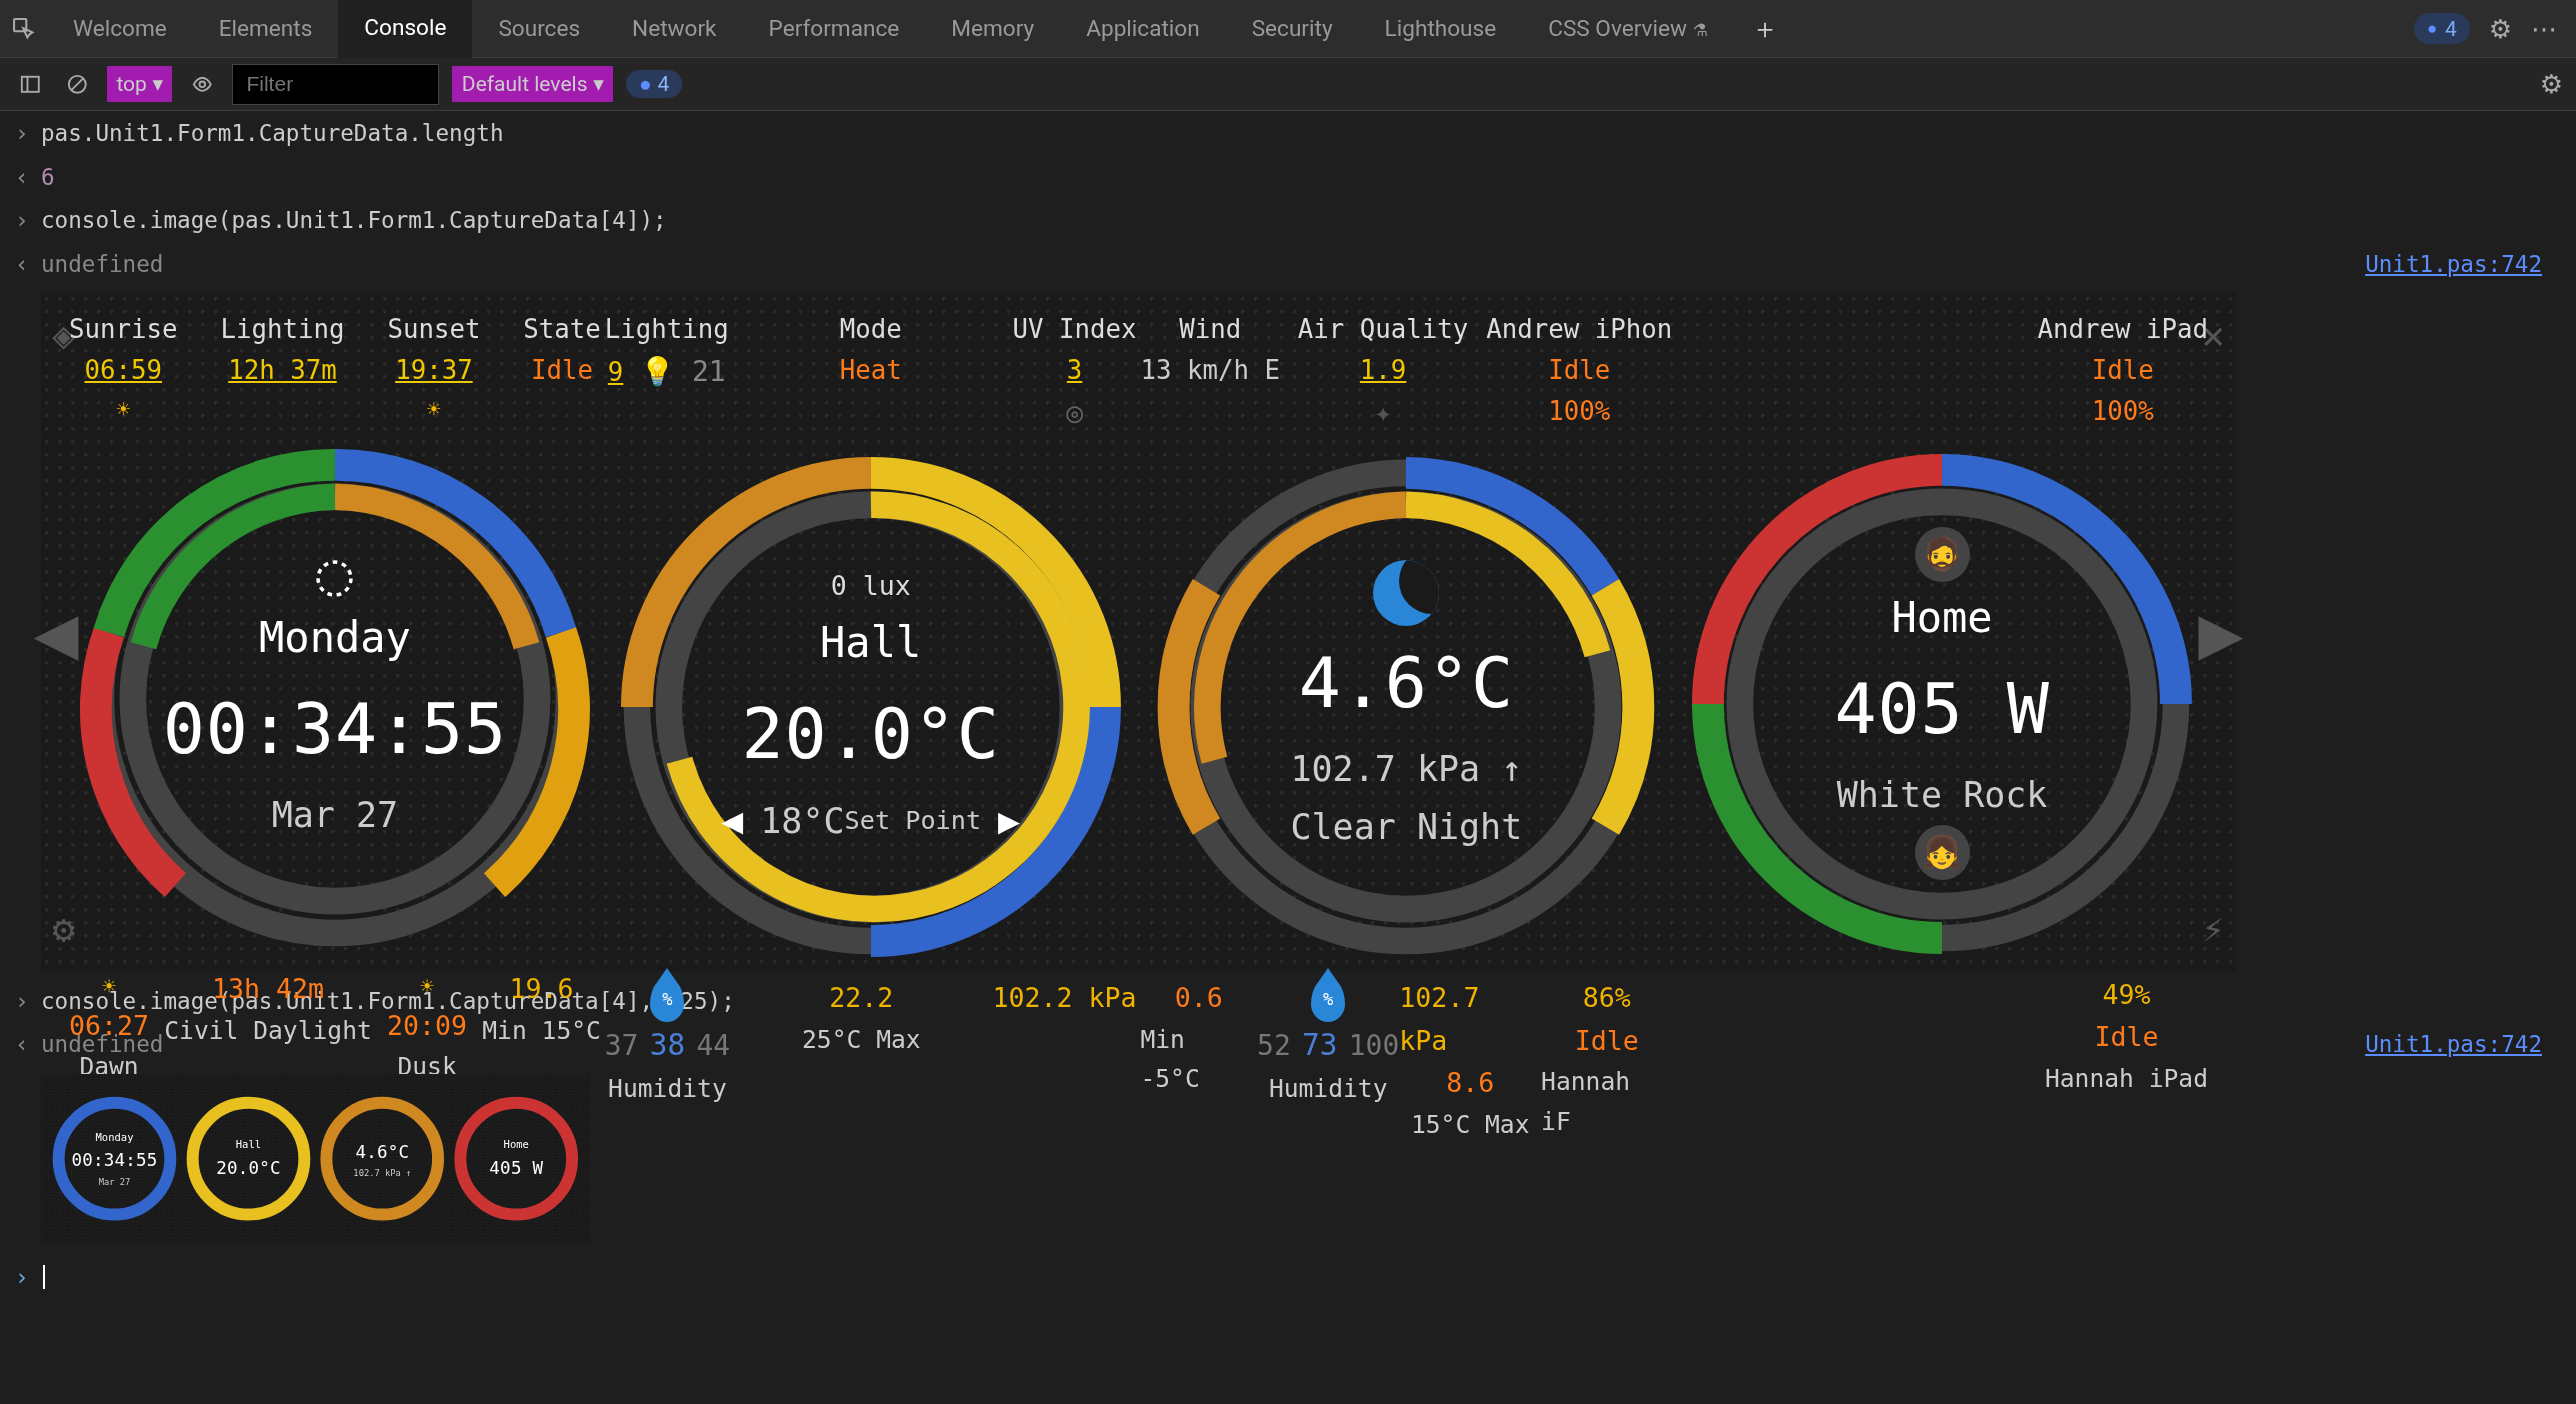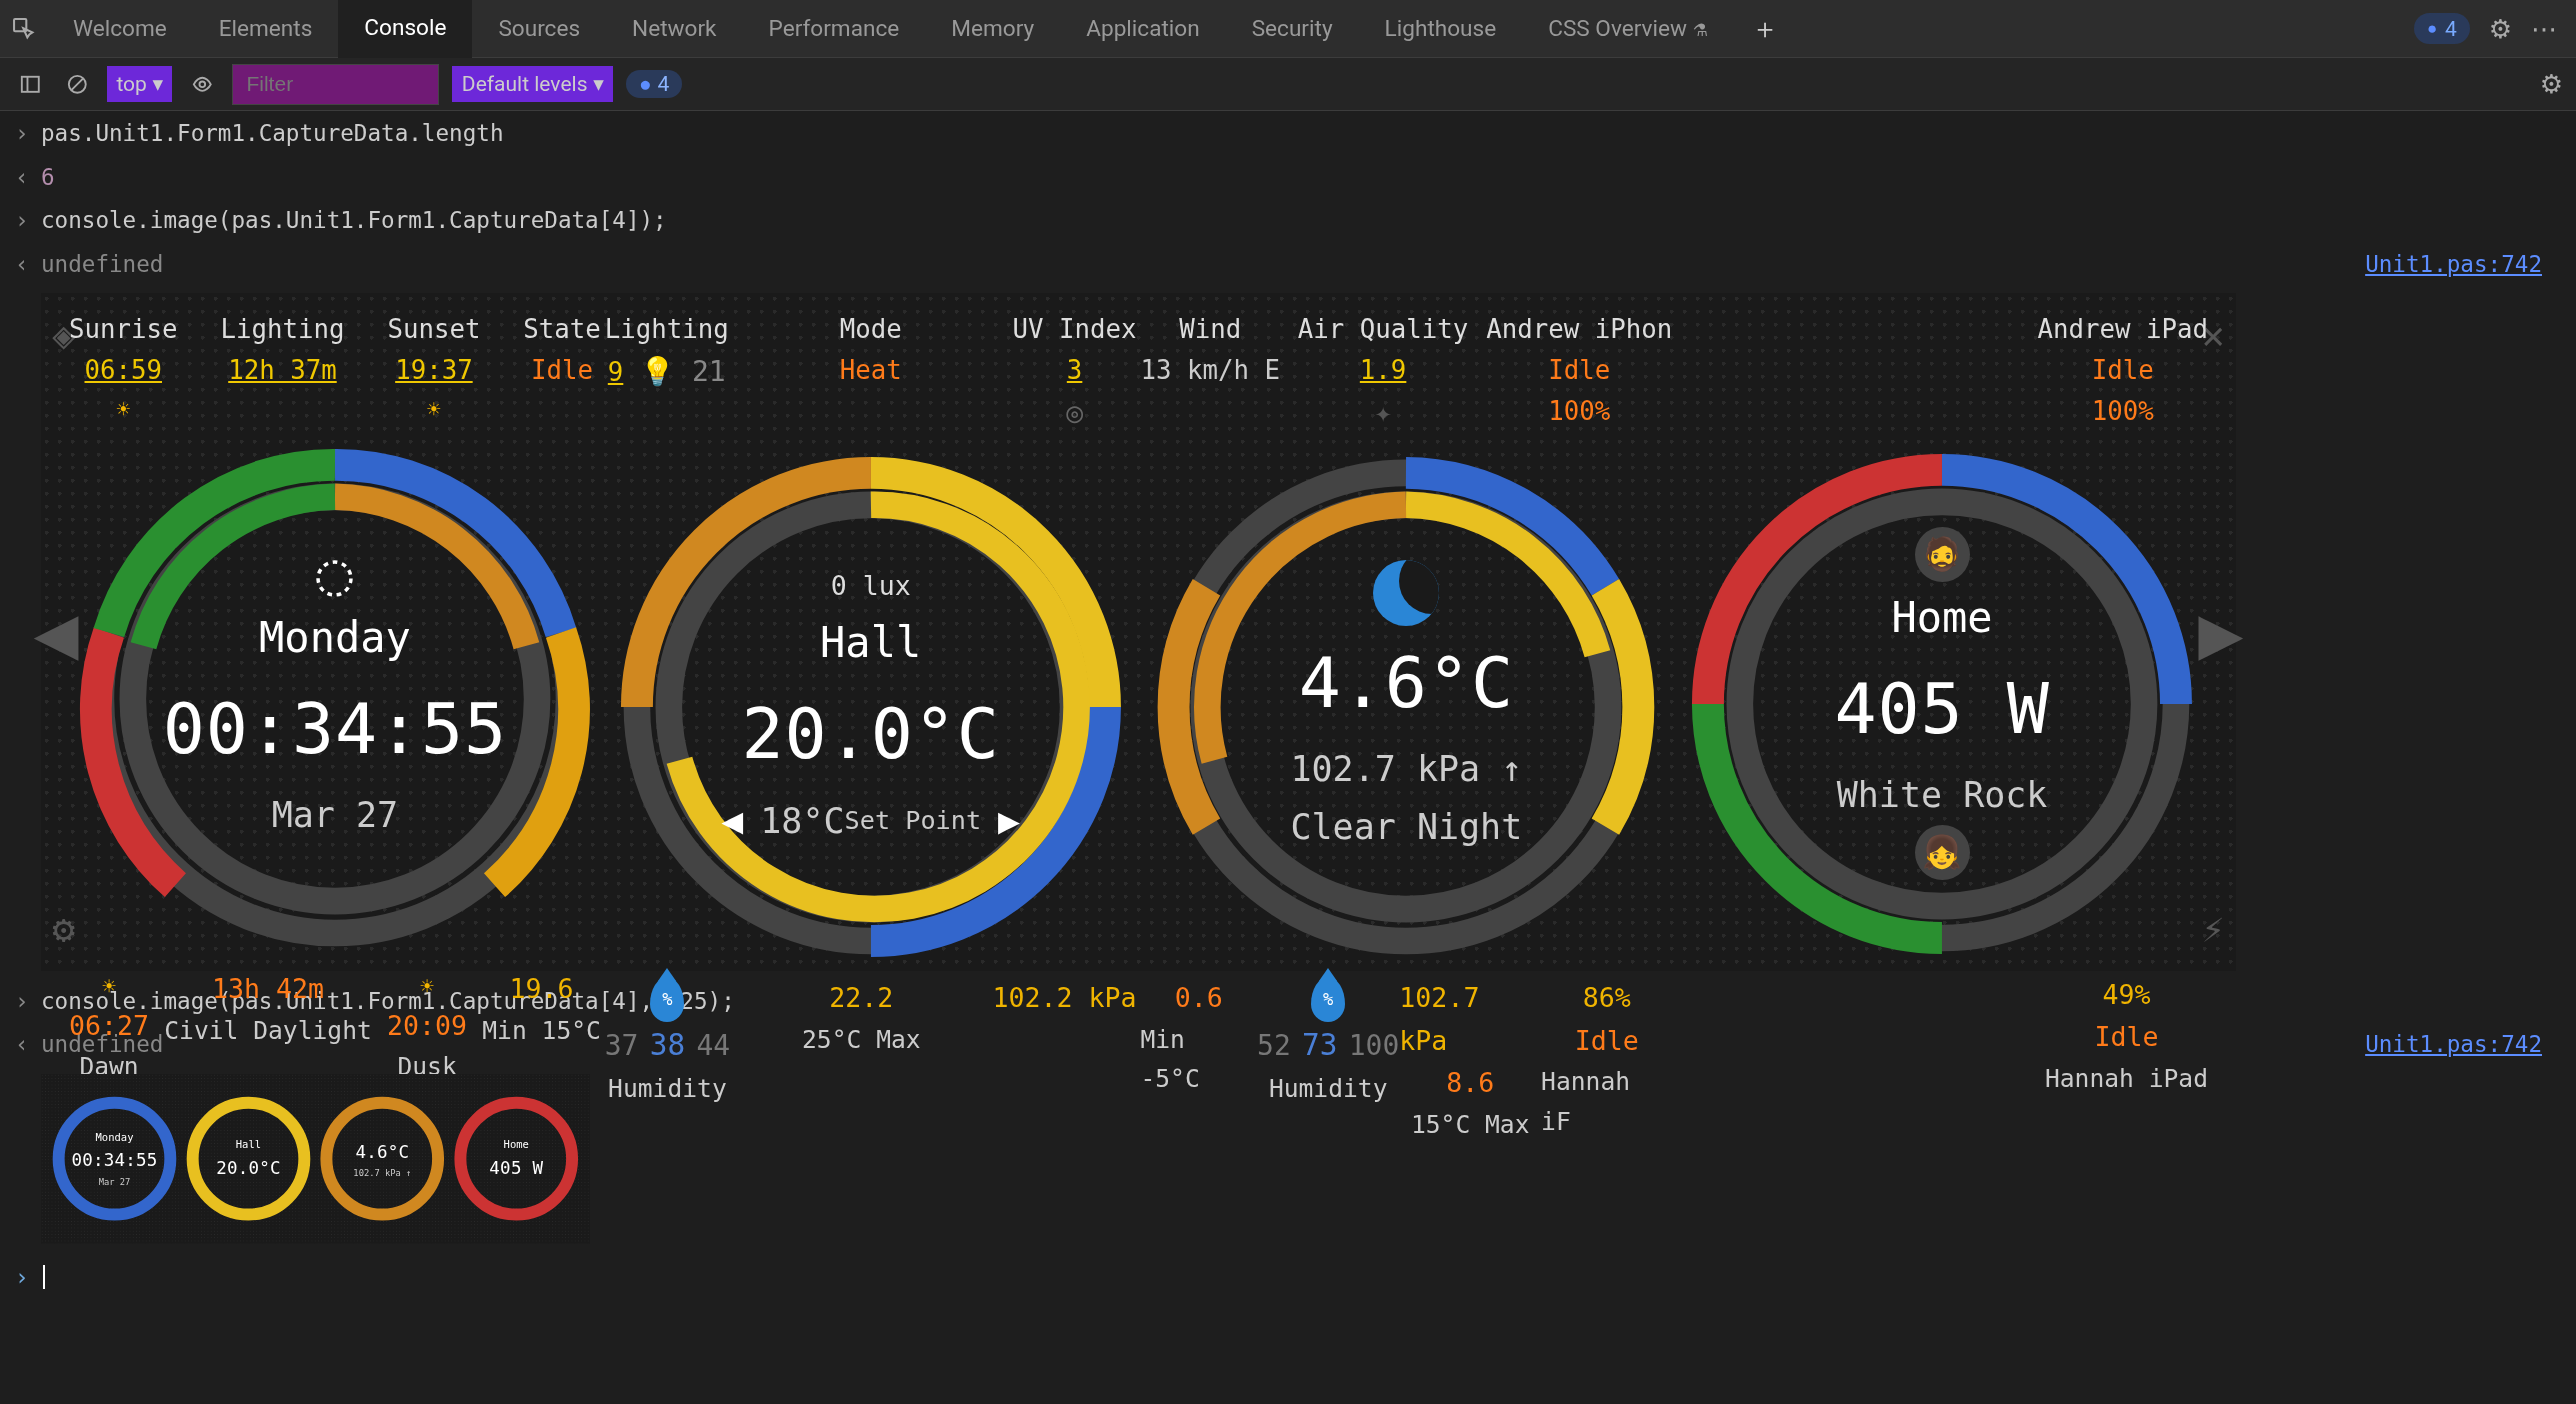--- a/index.html
+++ b/index.html
@@ -56,25 +56,25 @@
   background: #252525; height: 53px;
   border-bottom: 0.9px solid #3c3c3c;
   gap: 13px; padding: 0 13px;
   font-size: 21px;
 }
 .filter-bar .icon-btn {
   width: 34px; height: 34px; display:flex; align-items:center; justify-content:center;
   color:#aaa;
 }
 .filter-bar select, .filter-bar .dropdown {
-  background: #6d28d9; color:#ccc; border:none; padding:5.7px 9.4px; font-size:21px;
+  background: #a21caf; color:#ccc; border:none; padding:5.7px 9.4px; font-size:21px;
   display:flex; align-items:center; gap:5.7px;
 }
 .filter-input {
-  background:#701a75; border:0.9px solid #444; color:#aaa; padding:7.5px 13px;
+  background:#000000; border:0.9px solid #444; color:#aaa; padding:7.5px 13px;
   font-size:21px; width:207px;
 }
 
 
 .console-body {
   flex:1; overflow-y:auto; font-family: Menlo, Consolas, monospace;
   font-size: 22.6px; line-height: 1.6;
 }
 .console-line {
   display:flex; align-items:flex-start; padding: 3.8px 15px;

